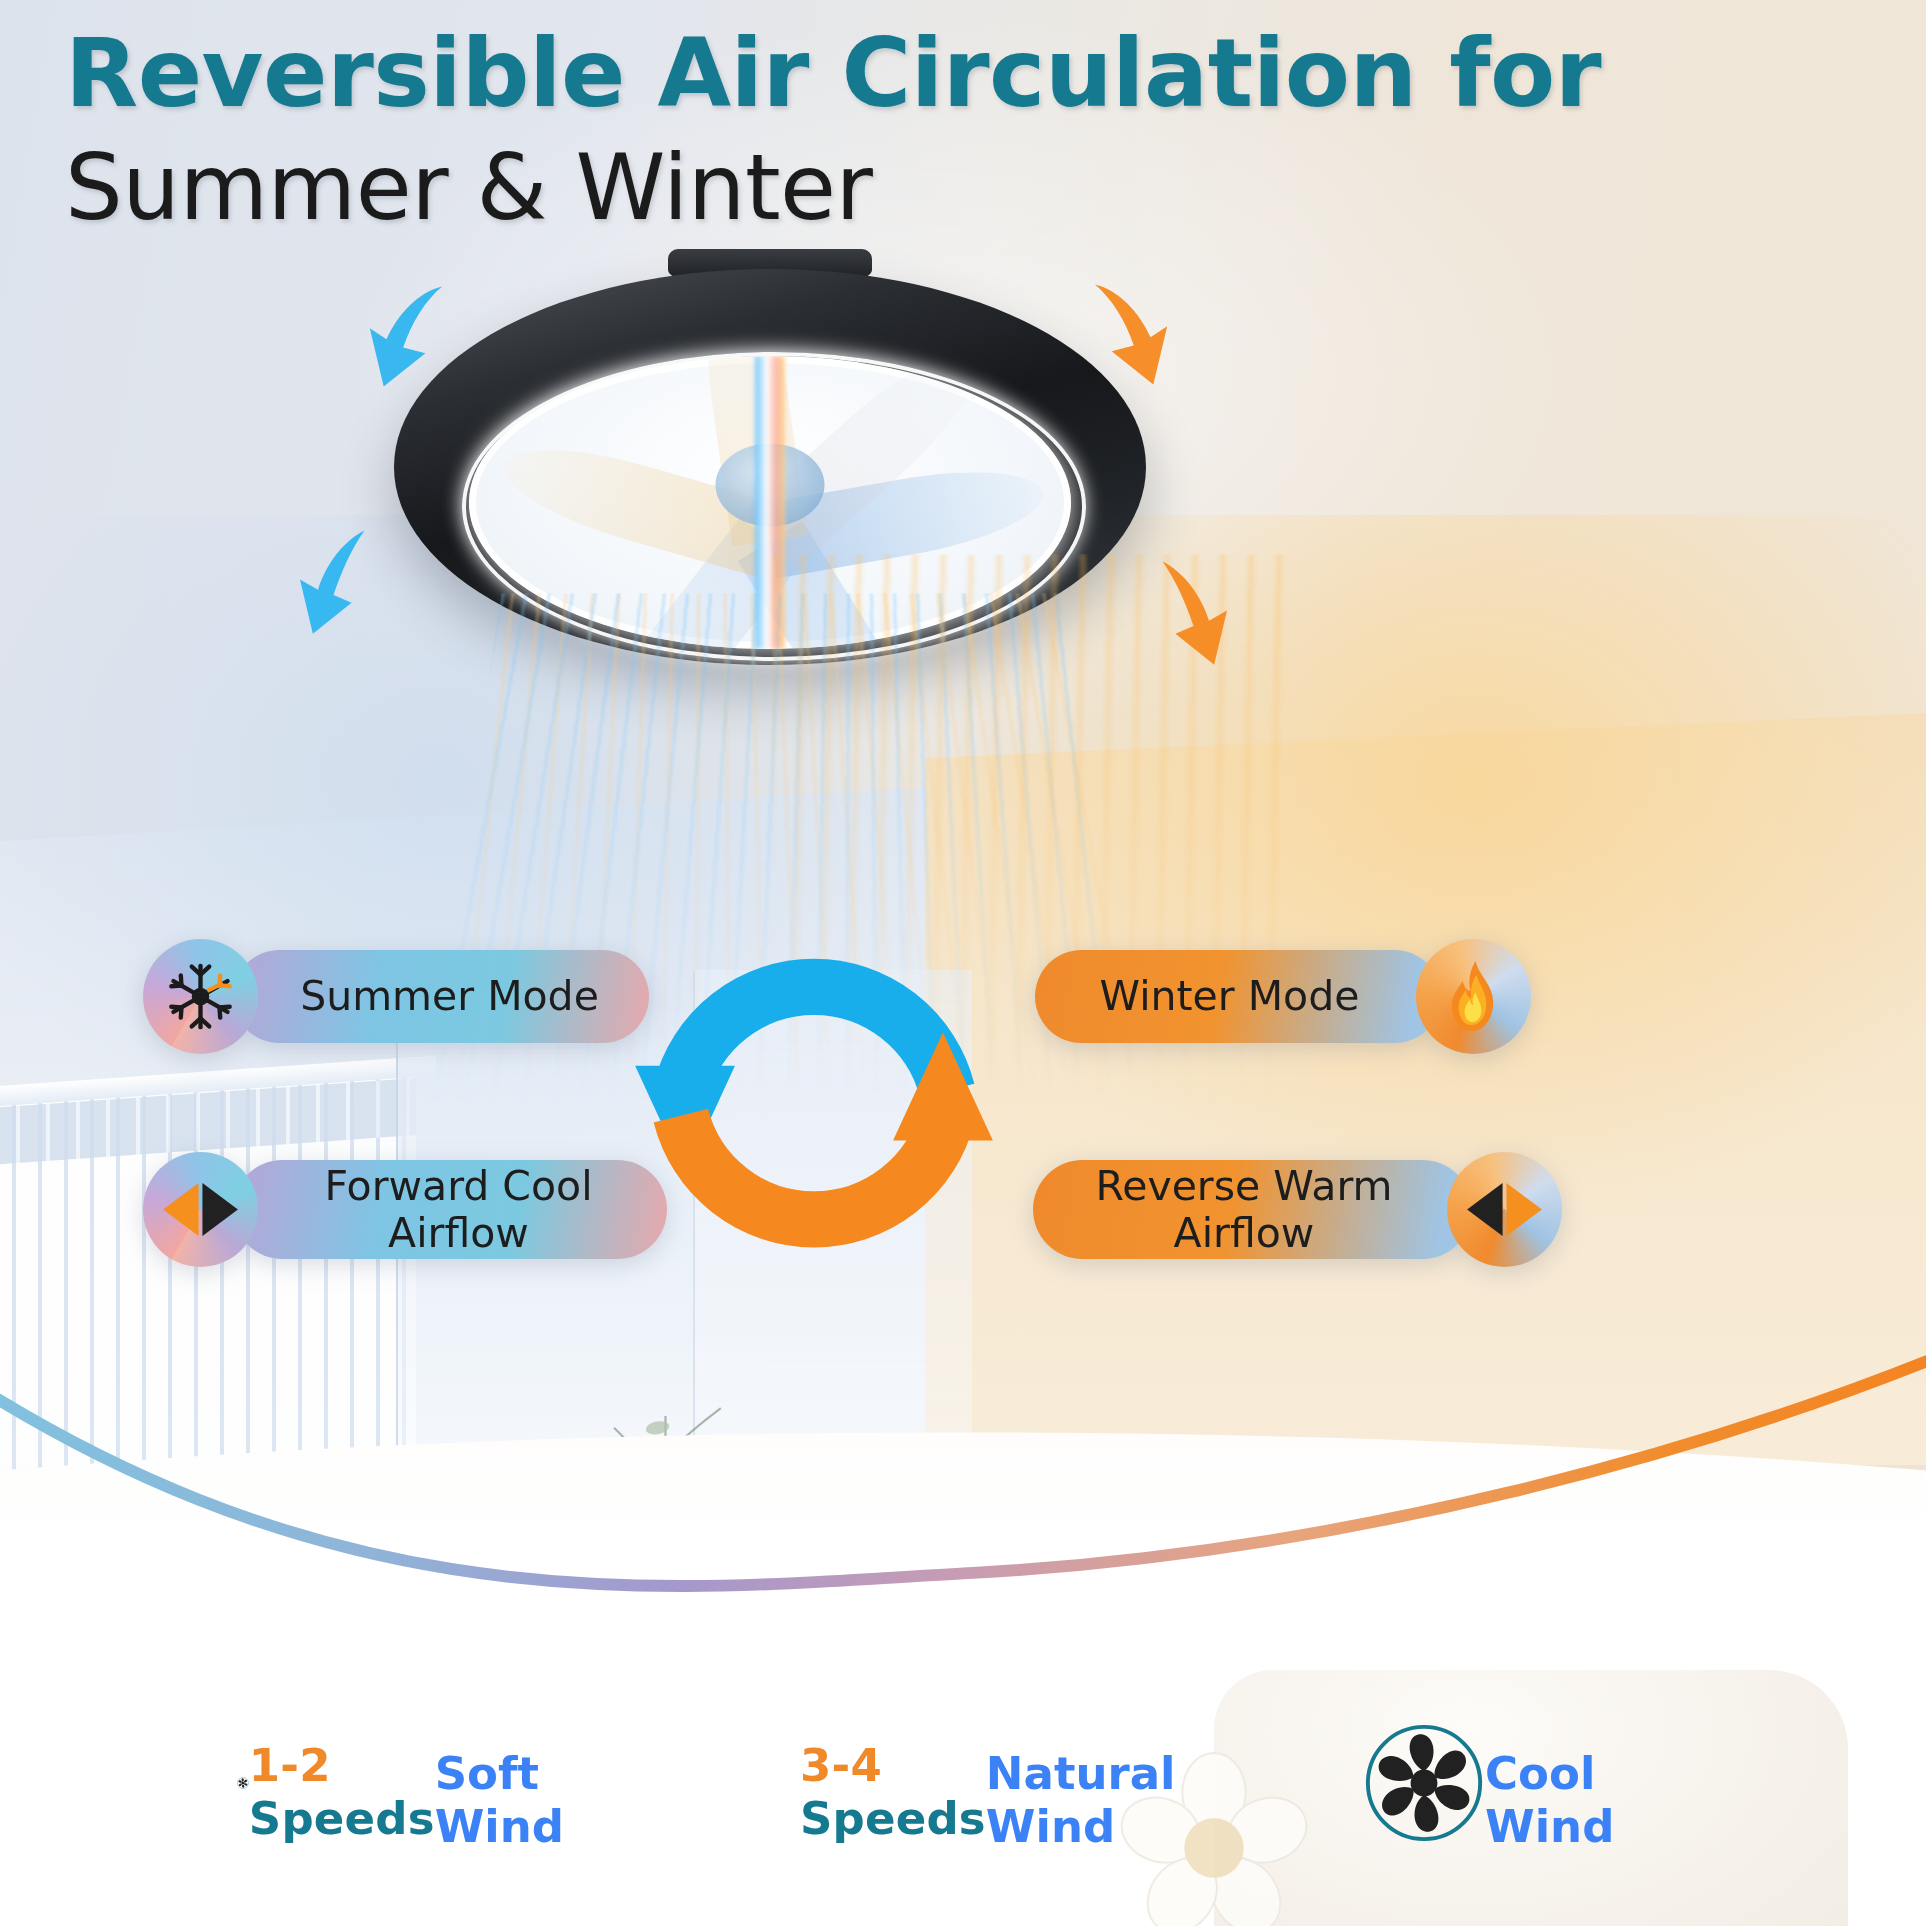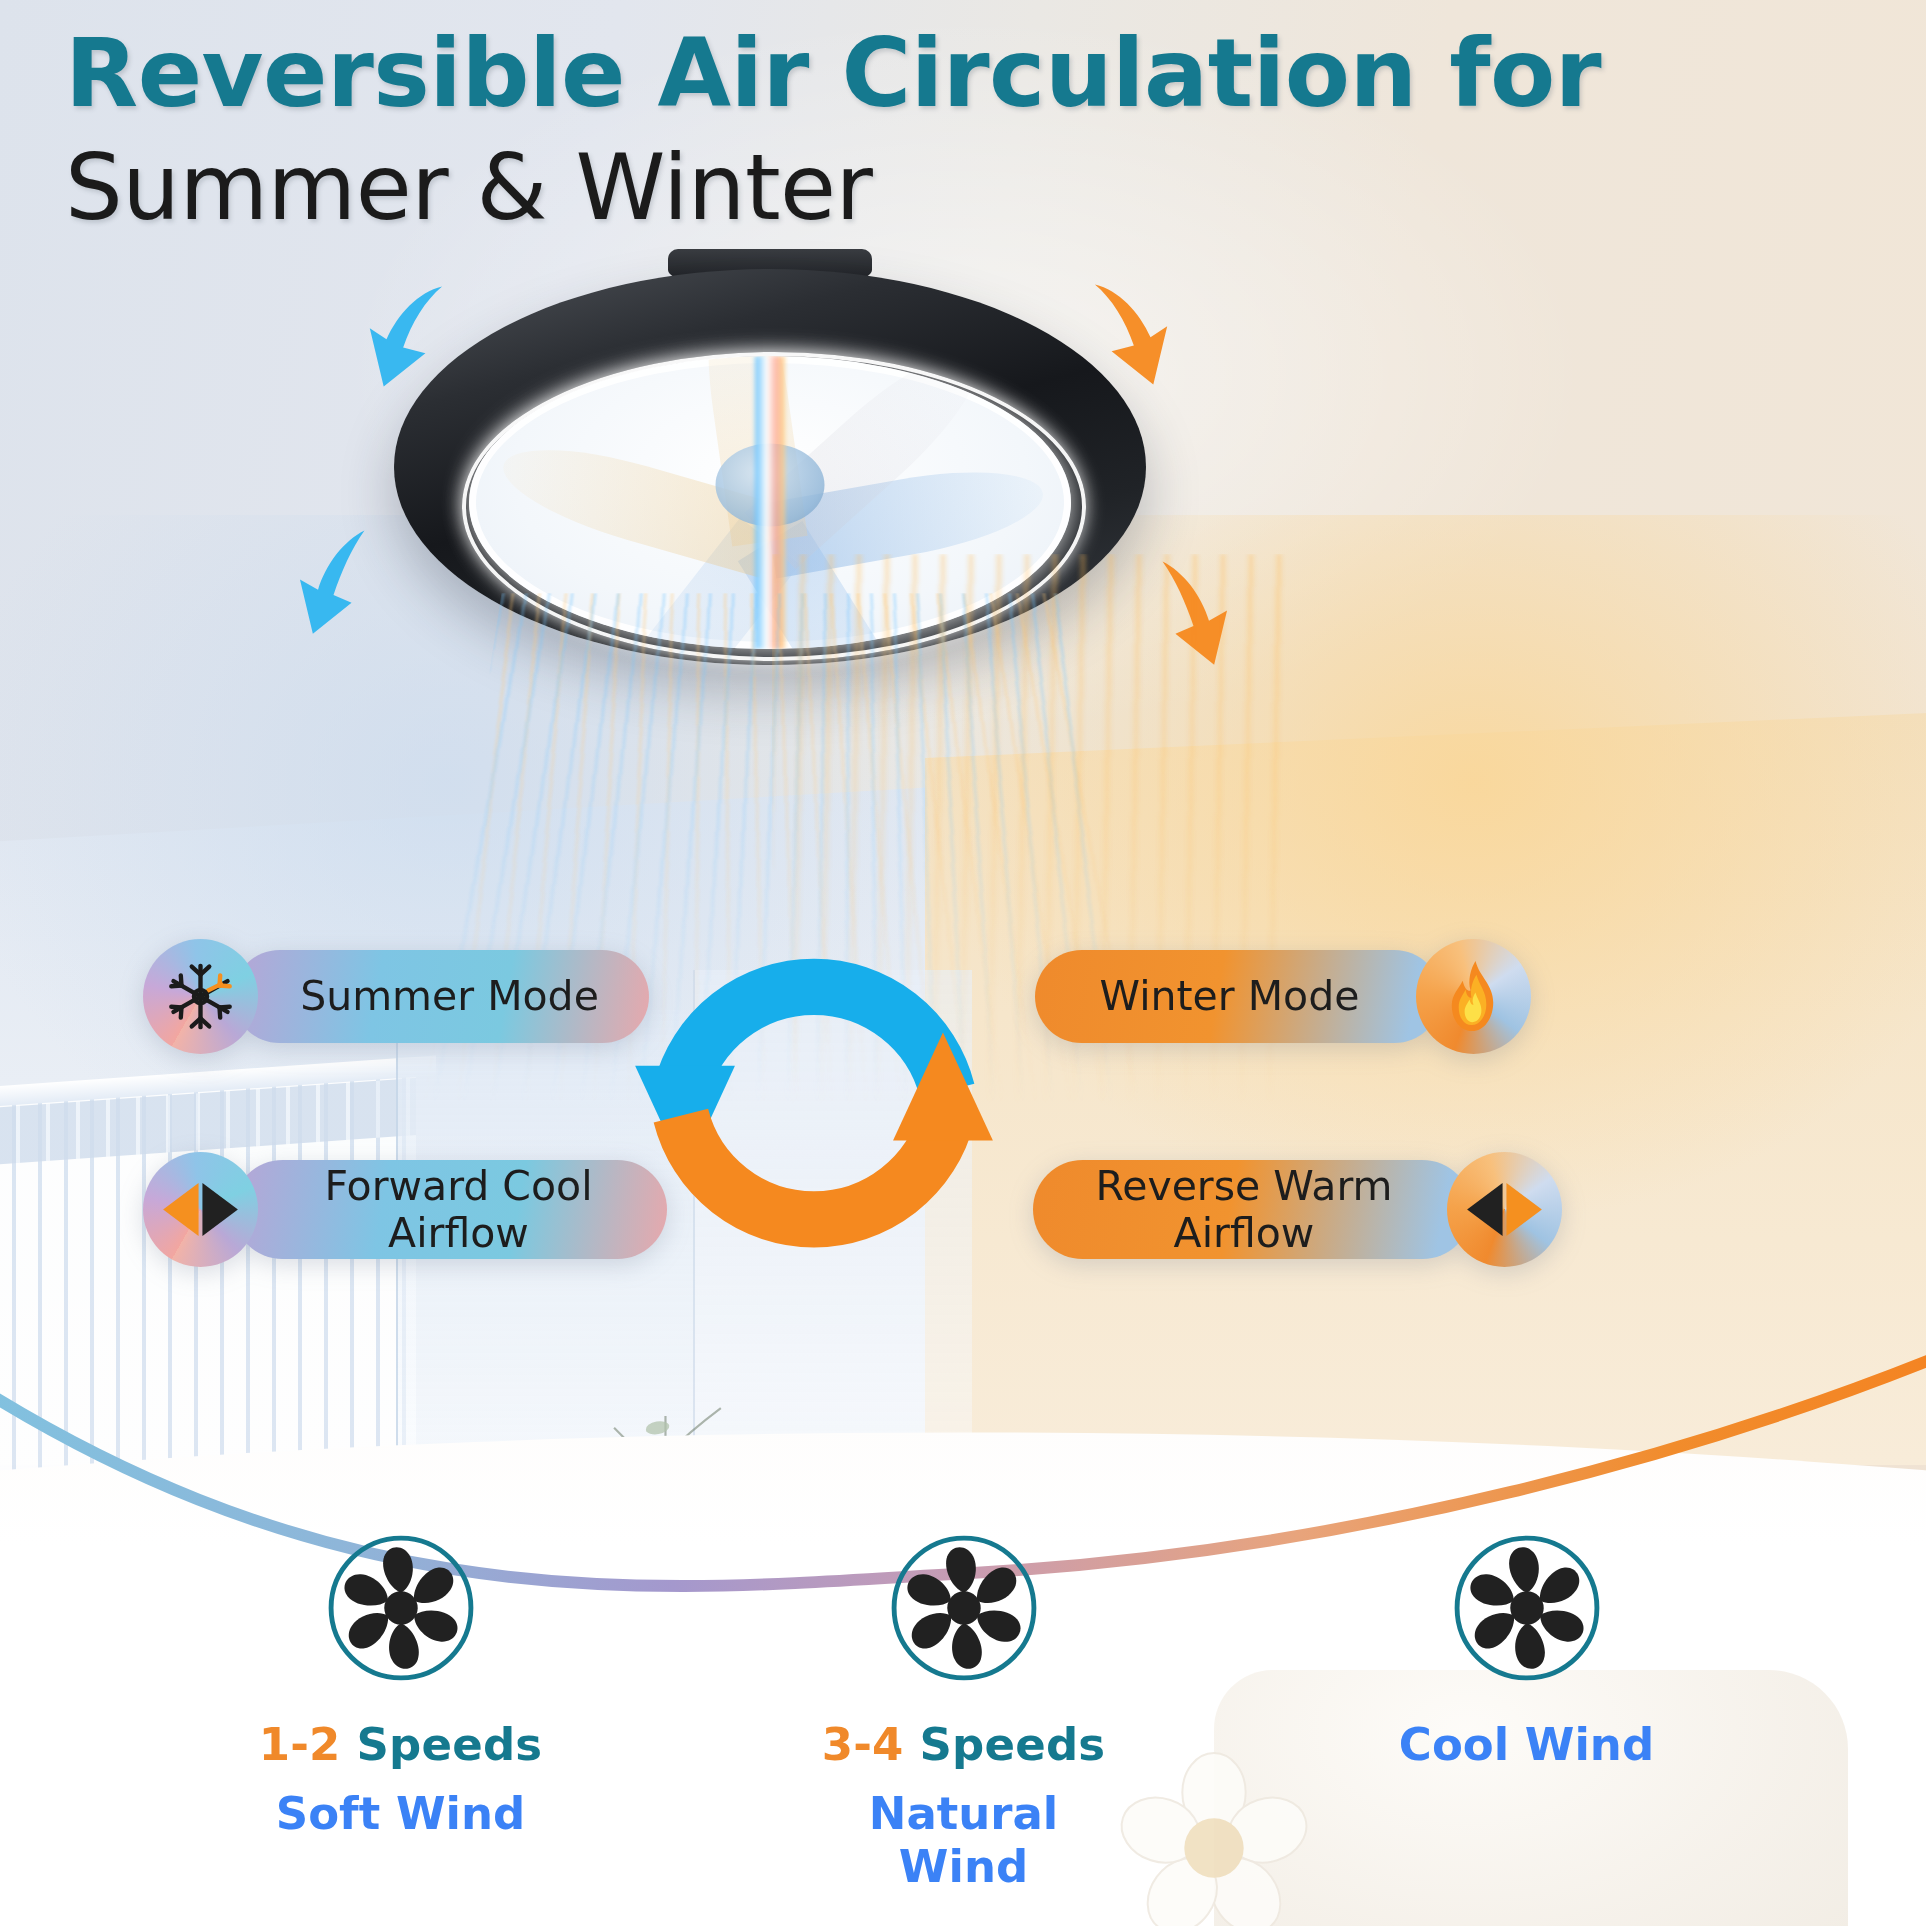--- a/index.html
+++ b/index.html
@@ -233,21 +233,21 @@
   .dirarrow{width:83px;height:61px;}
 
   
   #cycle{position:absolute;left:606px;top:891px;width:416px;height:416px;}
 
   
   .speeds{
     position:absolute;left:0;bottom:34px;width:100%;
     display:flex;justify-content:space-around;align-items:flex-start;padding:0 119px;box-sizing:border-box;
   }
-  .speed-item{display:flex;flex-direction:column;align-items:center;width:327px;text-align:center;}
+  .speed-item{display:flex;flex-direction:row;align-items:center;width:327px;}
   .speed-icon{width:152px;height:152px;margin-bottom:34px;}
   .speed-line1{font-size:45px;font-weight:bold;letter-spacing:0.2px;margin-bottom:16px;}
   .speed-line1 .num{color:#f0892a;}
   .speed-line1 .word{color:#15798f;}
   .speed-line2{font-size:45px;font-weight:bold;color:#3b82f6;}
 </style>
 </head>
 <body>
 
 <div id="stage">

